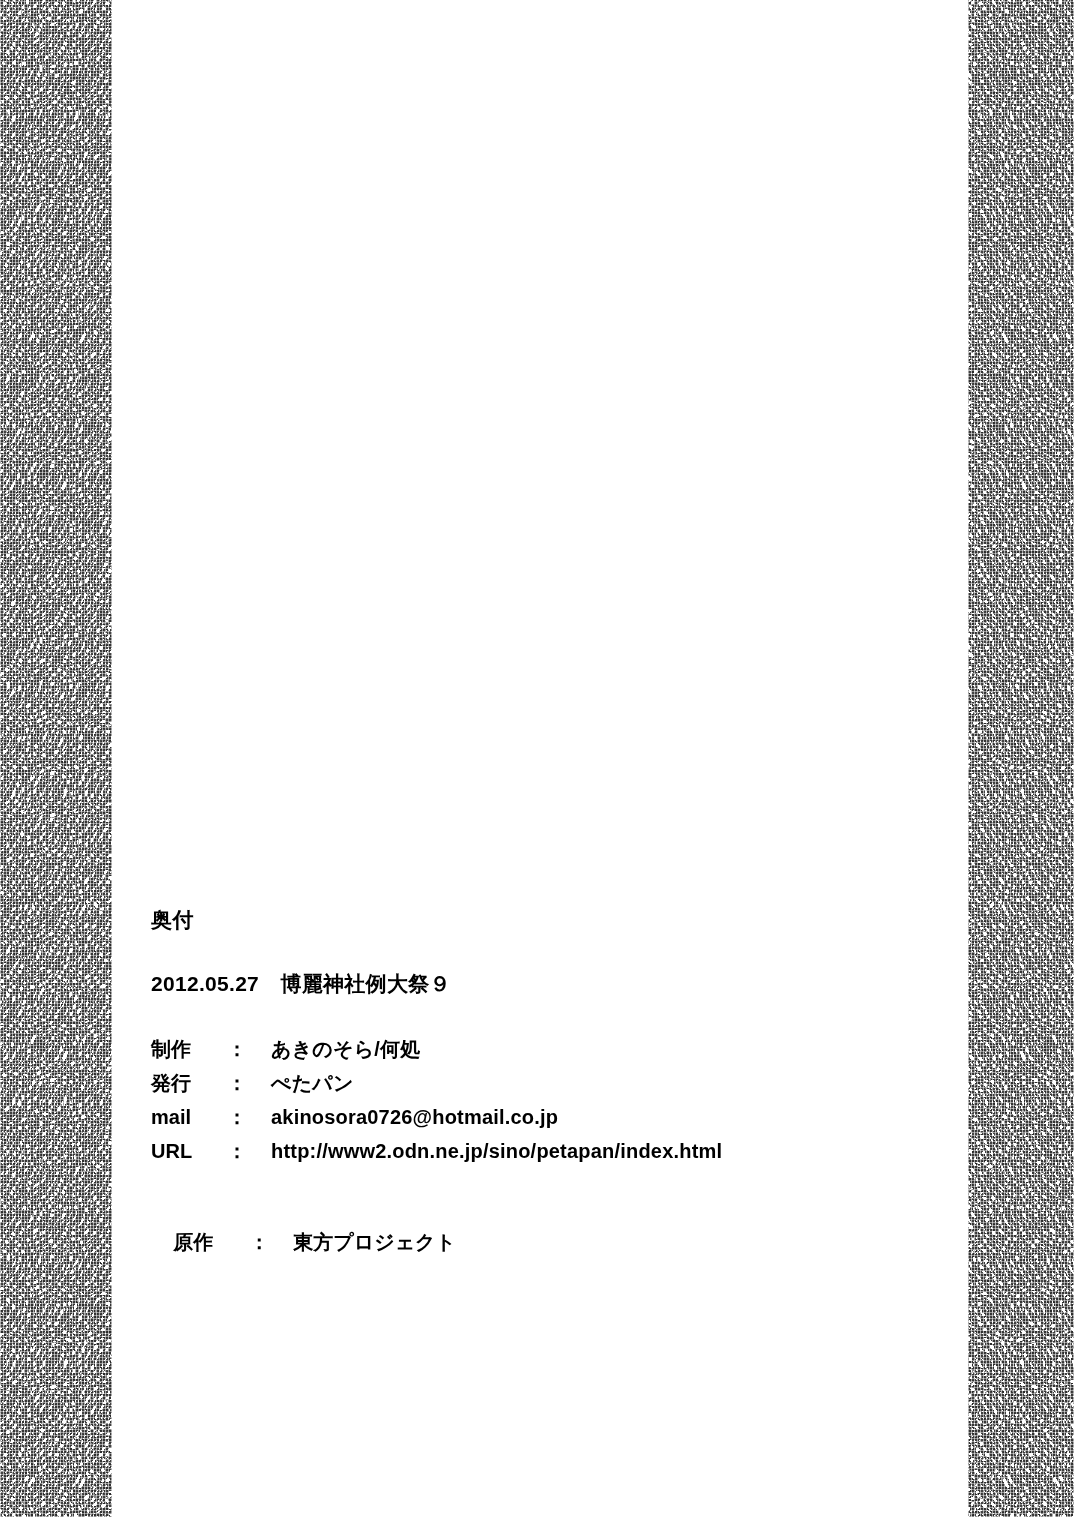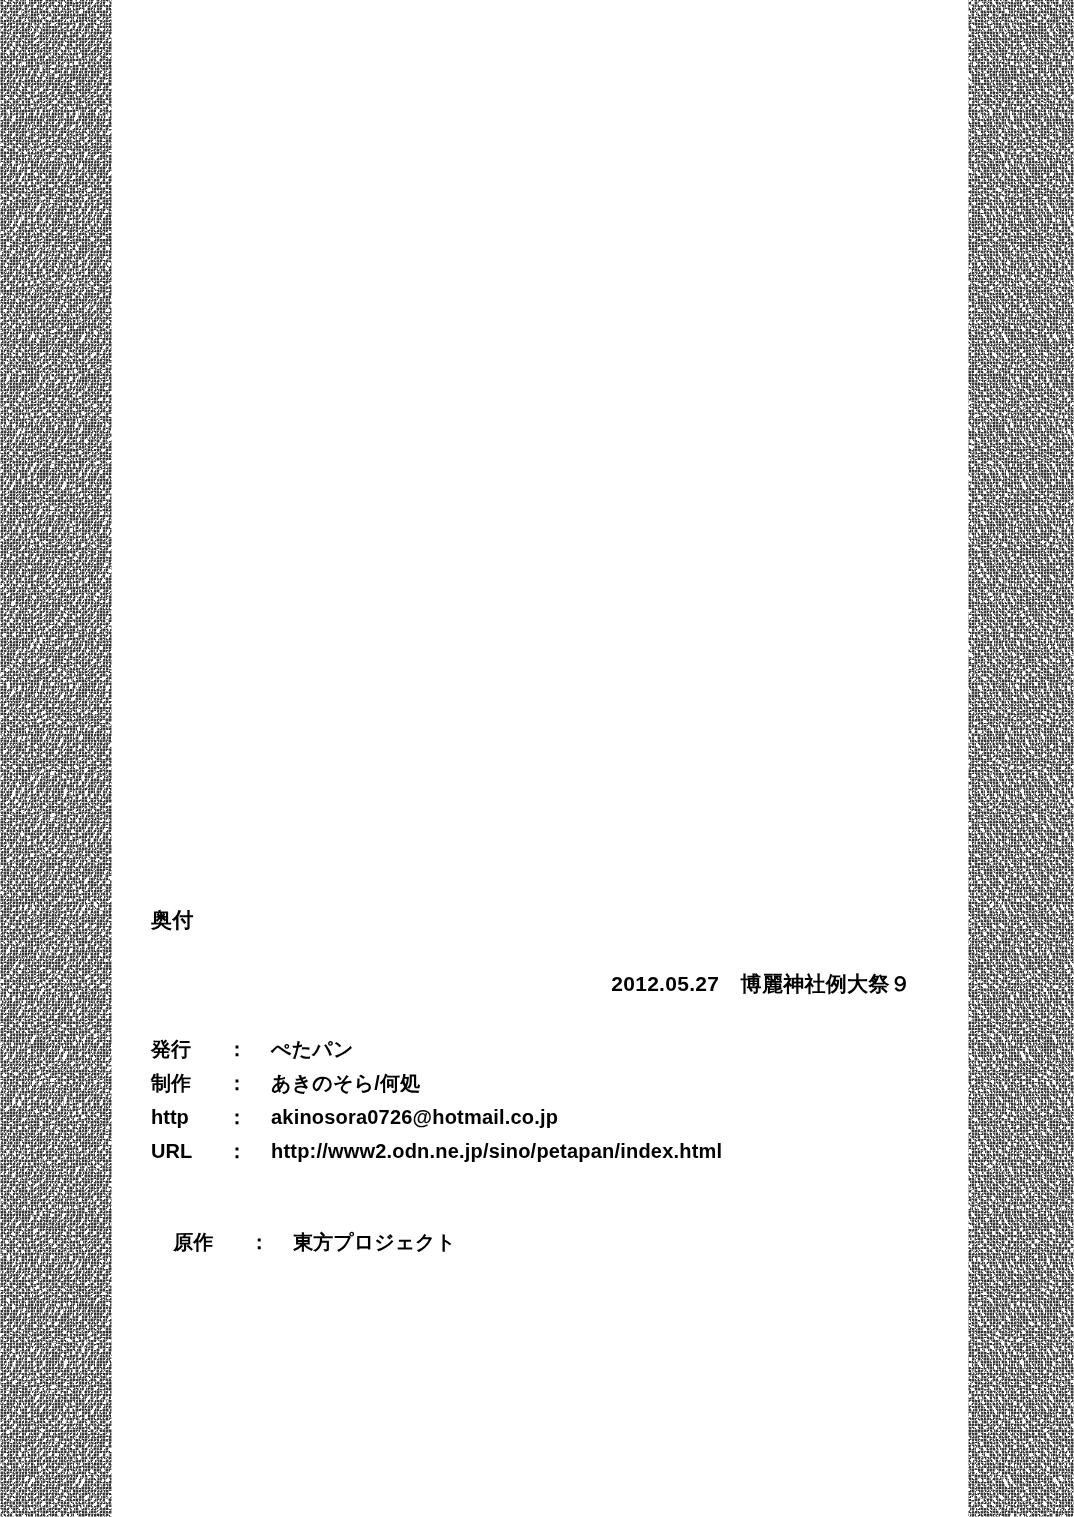--- a/index.html
+++ b/index.html
@@ -89,21 +89,20 @@
     font-size: 21px;
     letter-spacing: 0.5px;
     margin: 0 0 36px 0;
     font-family: Liberation Mono, monospace;
   }
   .colophon-event {
     font-size: 21px;
     letter-spacing: 0.3px;
     margin: 0 0 38px 0;
     white-space: pre;
-    text-align: right;
   }
   .info-table {
     border-collapse: collapse;
     margin: 0 0 34px 0;
   }
   .info-table td {
     font-size: 20px;
     padding: 0 0 7px 0;
     vertical-align: baseline;
     white-space: nowrap;
@@ -141,31 +140,31 @@
 
 <div class="colophon">
 
   <div class="colophon-heading">奥付</div>
 
   <div class="colophon-event">2012.05.27　博麗神社例大祭９</div>
 
   <table class="info-table">
     <tbody>
       <tr>
+        <td class="info-label">制作</td>
+        <td class="info-colon">：</td>
+        <td class="info-value">あきのそら/何処</td>
+      </tr>
+      <tr>
         <td class="info-label">発行</td>
         <td class="info-colon">：</td>
         <td class="info-value">ぺたパン</td>
       </tr>
       <tr>
-        <td class="info-label">制作</td>
-        <td class="info-colon">：</td>
-        <td class="info-value">あきのそら/何処</td>
-      </tr>
-      <tr>
-        <td class="info-label">http</td>
+        <td class="info-label">mail</td>
         <td class="info-colon">：</td>
         <td class="info-value">akinosora0726@hotmail.co.jp</td>
       </tr>
       <tr>
         <td class="info-label">URL</td>
         <td class="info-colon">：</td>
         <td class="info-value">http://www2.odn.ne.jp/sino/petapan/index.html</td>
       </tr>
     </tbody>
   </table>

